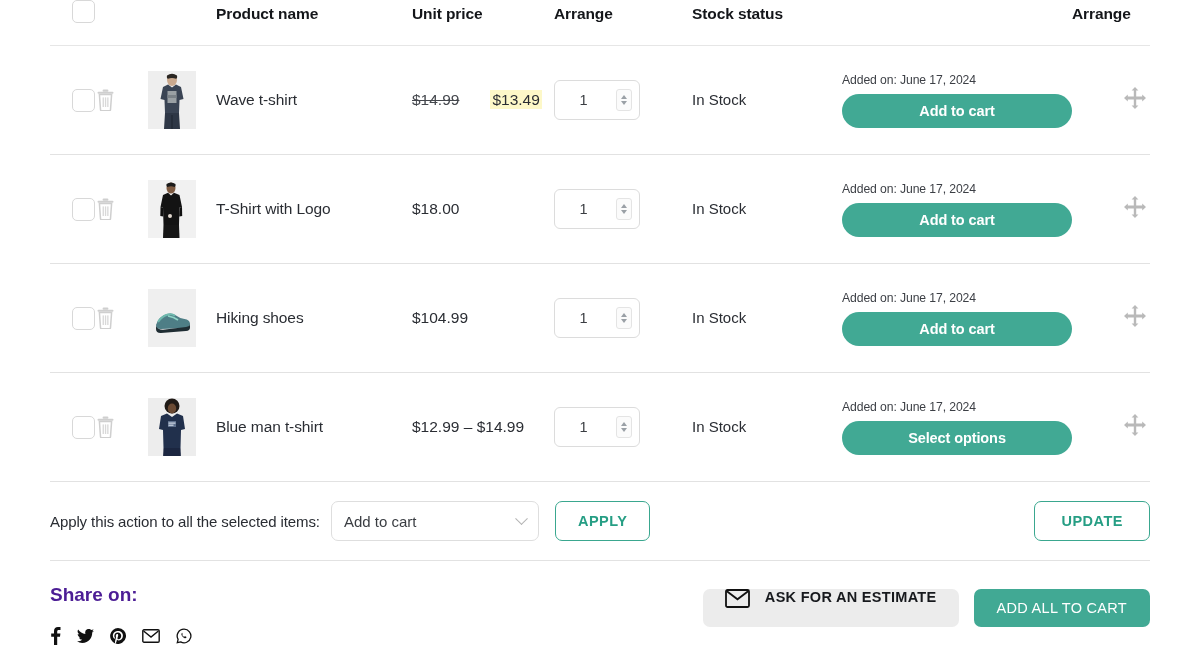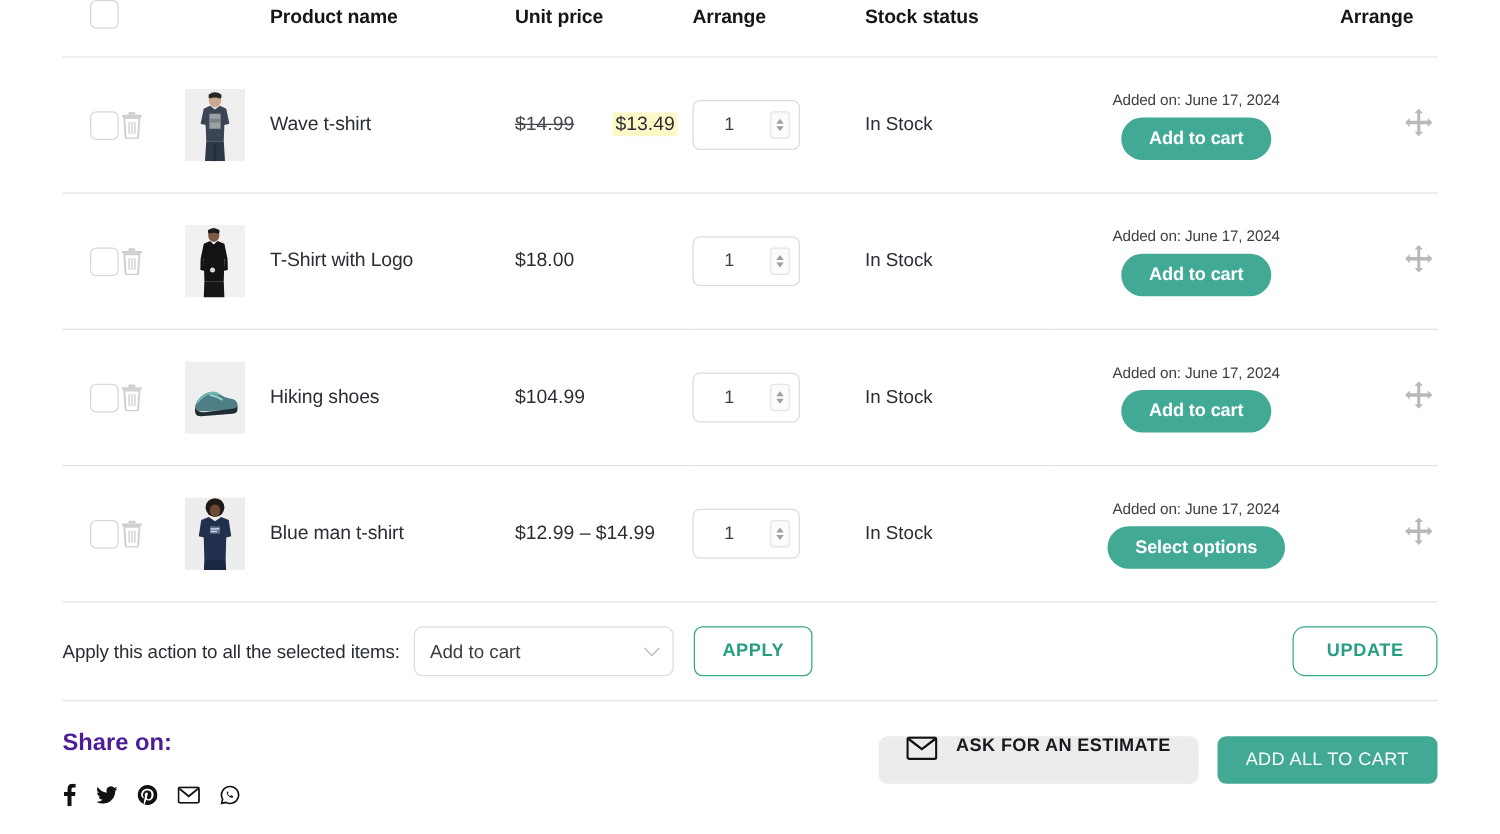--- a/index.html
+++ b/index.html
@@ -115,21 +115,21 @@
     border-left: 3.5px solid transparent;
     border-right: 3.5px solid transparent;
   }
   .spin i.up   { border-bottom: 4px solid #9aa0a6; }
   .spin i.down { border-top: 4px solid #9aa0a6; }
 
   
   .stock { font-size: 15px; color: #2a2d33; }
 
   
-  .act { display: flex; flex-direction: column; align-items: center; gap: 7px; }
+  .act { display: flex; flex-direction: column; gap: 7px; }
   .added { font-size: 12.2px; color: #3c3f45; white-space: nowrap; letter-spacing: -0.1px; }
   .btn-cart {
     border: none;
     border-radius: 22px;
     background: #41a994;
     color: #fff;
     font-family: "Liberation Sans", sans-serif;
     font-size: 14.5px;
     font-weight: 700;
     letter-spacing: -0.1px;
@@ -175,21 +175,21 @@
     color: #269e84;
     font-family: "Liberation Sans", sans-serif;
     font-size: 14.5px;
     font-weight: 700;
     letter-spacing: 0.5px;
     border-radius: 7px;
     padding: 11px 22px;
     cursor: pointer;
   }
   .btn-apply { margin-left: 16px; }
-  .btn-update { margin-left: auto; padding: 11px 26px; border-radius: 10px; }
+  .btn-update { margin-left: auto; padding: 11px 26px; }
 
   
   .footer {
     width: 1100px; margin: 0 auto;
     padding-top: 23px;
     display: flex; align-items: flex-start;
   }
   .share-title { font-size: 19px; font-weight: 700; color: #4c1d95; }
   .share-icons { display: flex; gap: 16px; margin-top: 21px; align-items: center; }
   .share-icons span { cursor: pointer; display: inline-flex; }

